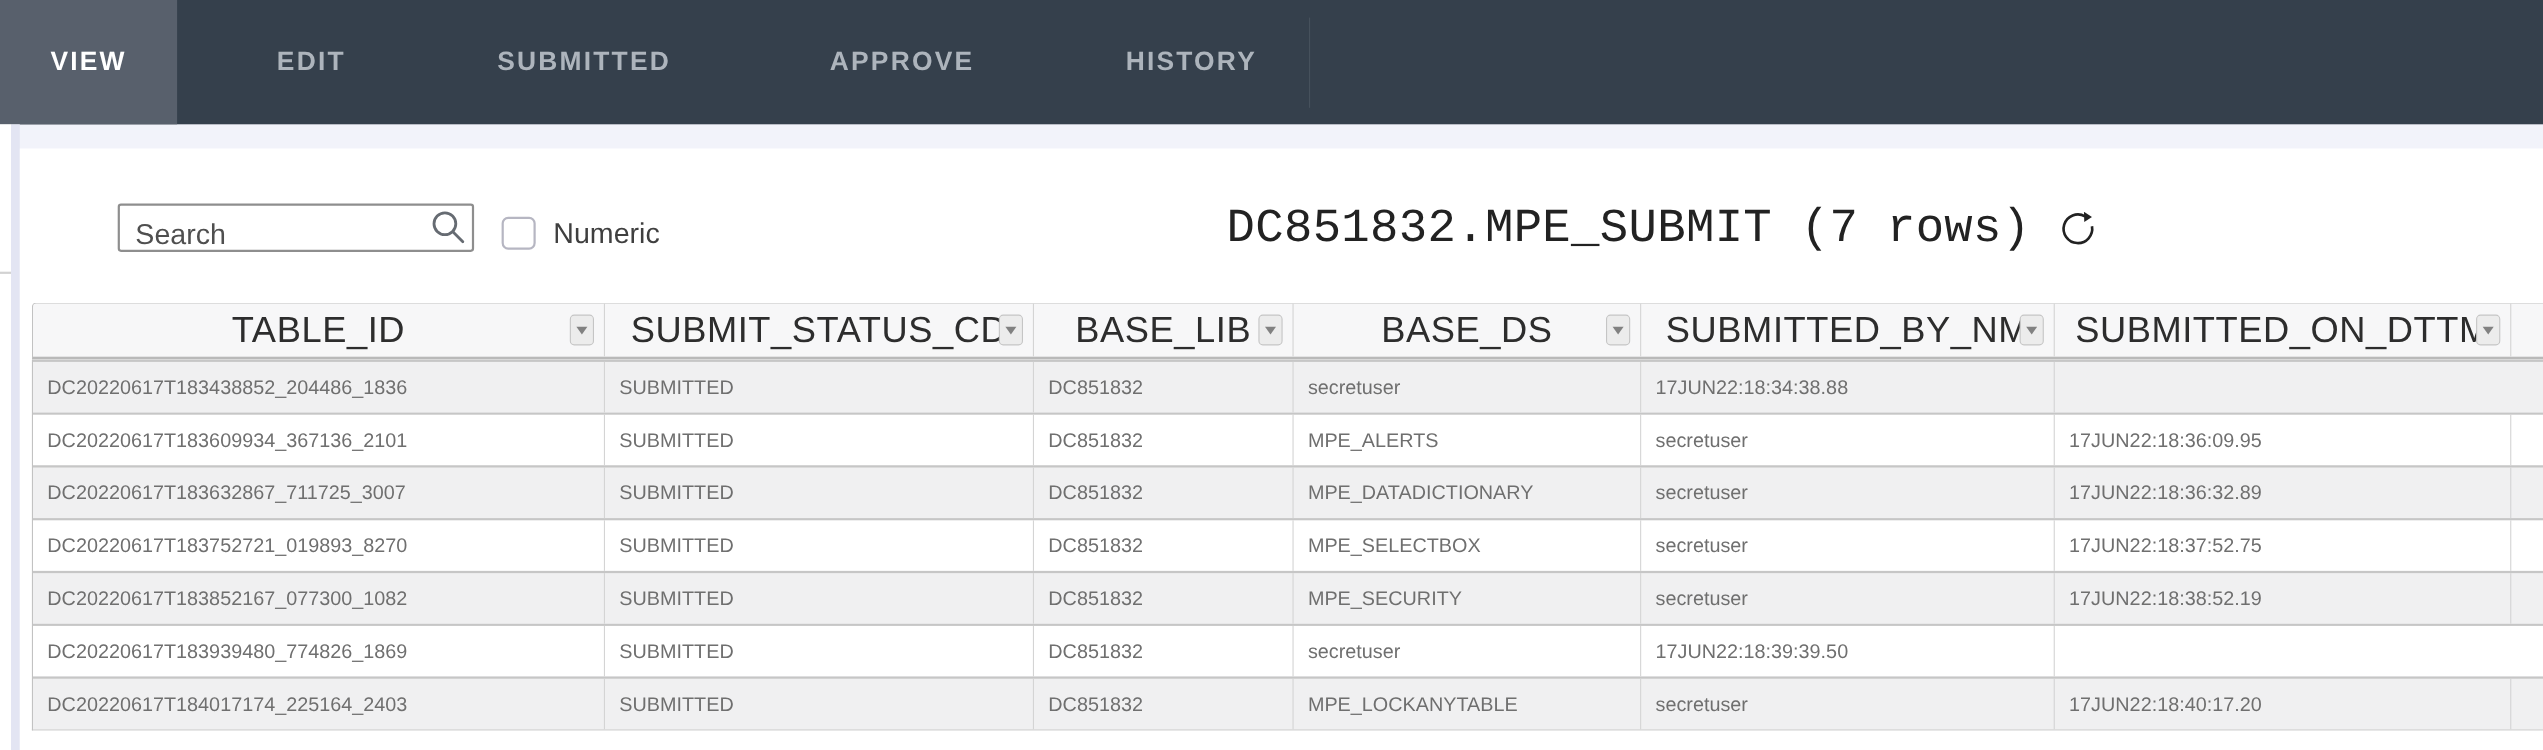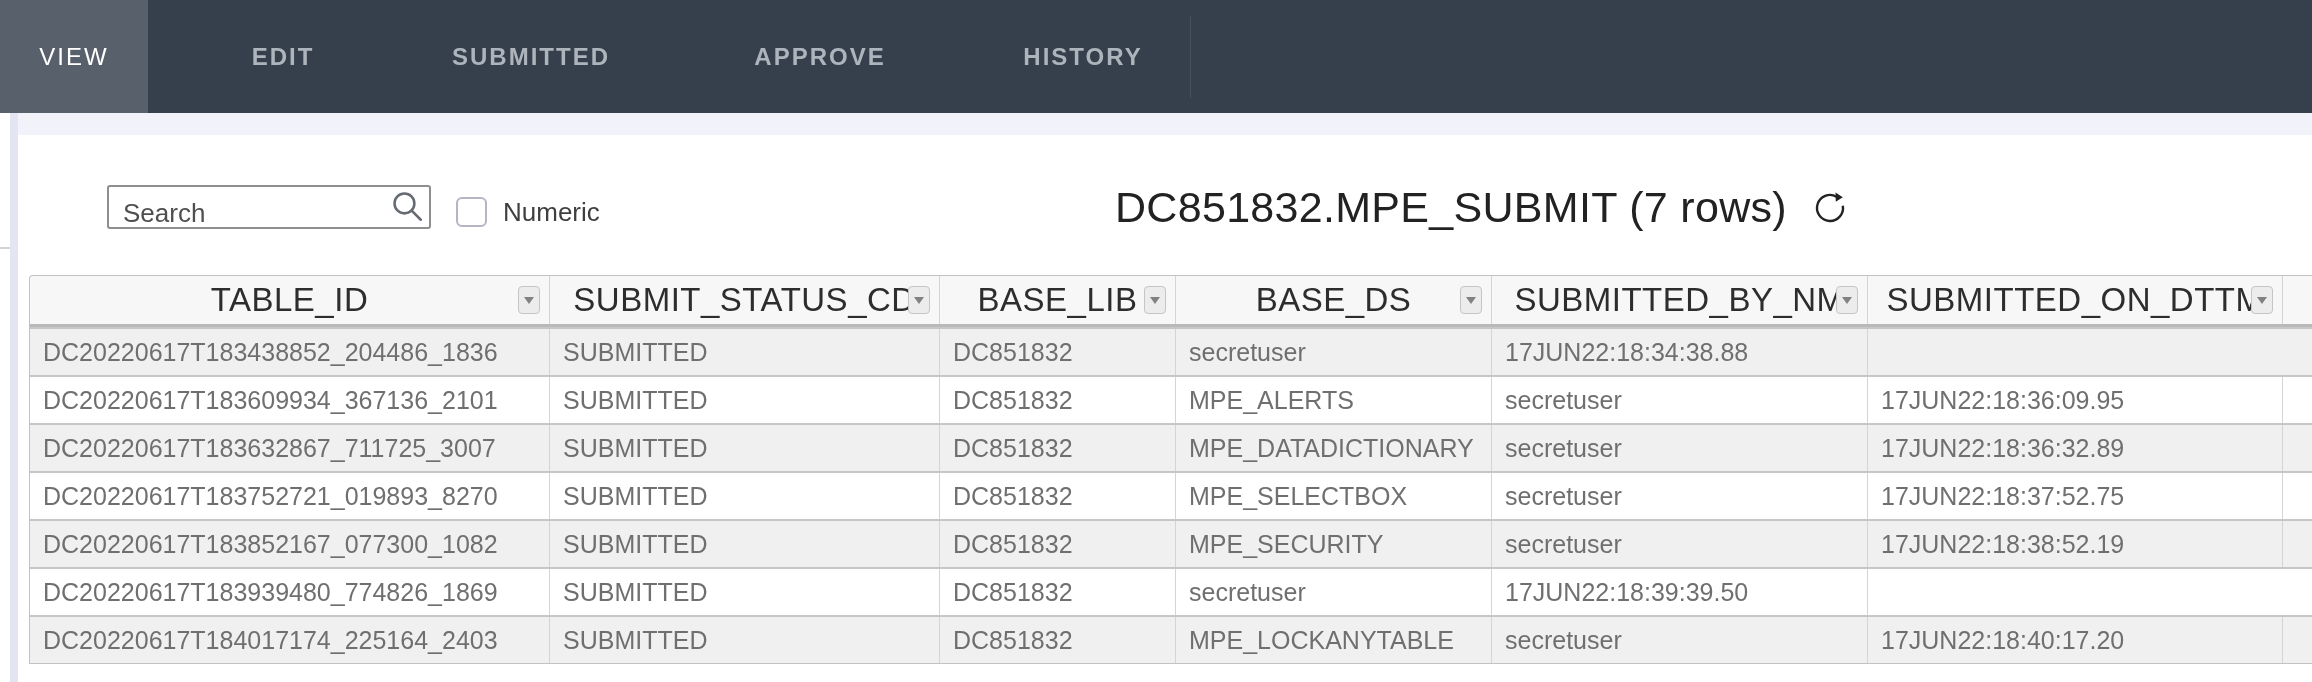--- a/index.html
+++ b/index.html
@@ -3,21 +3,21 @@
 <meta charset="utf-8">
 <style>
   html,body{margin:0;padding:0;}
   body{font-family:"Liberation Sans","DejaVu Sans",sans-serif;}
   .screen{position:relative;width:2312px;height:682px;background:#f2f3fa;overflow:hidden;}
 
   
   .topbar{position:absolute;left:0;top:0;width:2312px;height:113px;background:#35404c;}
   .tab{position:absolute;top:0;height:113px;display:flex;align-items:center;justify-content:center;
        color:#adb4bc;font-size:24px;font-weight:600;letter-spacing:2px;cursor:pointer;}
-  .tab.active{left:0;width:148px;background:#58606c;color:#ffffff;font-weight:400;}
+  .tab.active{left:0;width:161px;background:#58606c;color:#ffffff;font-weight:700;}
   .tab.ghost{transform:translateX(-50%);}
   .tab-edit{left:283px;}
   .tab-submitted{left:531px;}
   .tab-approve{left:820px;}
   .tab-history{left:1083px;}
   .topbar-divider{position:absolute;left:1190px;top:16px;width:1px;height:82px;background:#46515c;}
 
   
   .left-rail{position:absolute;left:0;top:113px;width:10px;height:569px;background:#ffffff;}
   .rail-divider{position:absolute;left:0;top:134px;width:10px;height:2px;background:#d2d2d2;}
@@ -32,21 +32,21 @@
       padding:12px 44px 0 14px;font-family:inherit;font-size:26px;color:#3f3f3f;background:#fff;outline:none;}
   .search-input::placeholder{color:#4f4f4f;opacity:1;}
   .search-icon{position:absolute;right:6px;top:5px;width:34px;height:34px;pointer-events:none;}
 
   .checkbox{position:absolute;left:438px;top:62px;width:31px;height:30px;box-sizing:border-box;
       border:2px solid #b6b6c2;border-radius:6px;background:#fff;cursor:pointer;}
   .checkbox-label{position:absolute;left:485px;top:58px;height:38px;line-height:38px;
       font-size:26px;color:#3f3f3f;text-align:center;}
 
   .title-row{position:absolute;left:1097px;top:48px;height:48px;display:flex;align-items:center;gap:24px;}
-  .page-title{font-size:43px;font-weight:300;color:#222222;letter-spacing:0.3px;white-space:nowrap;}
+  .page-title{font-size:43px;font-weight:300;color:#222222;letter-spacing:0.3px;white-space:nowrap;font-family:Liberation Mono, monospace;}
   .refresh-btn{width:38px;height:38px;cursor:pointer;display:flex;align-items:center;justify-content:center;}
 
   
   .grid-table{position:absolute;left:11px;top:140px;width:2290px;}
   .thead{display:grid;grid-template-columns:520px 390px 236px 316px 376px 415px 37px;
       height:52px;box-sizing:border-box;background:#f7f7f8;
       border:1px solid #c2c2c2;border-bottom:3px solid #b9b9b9;border-top-left-radius:4px;}
   .th{position:relative;display:flex;align-items:center;justify-content:center;
       font-size:33px;color:#2d2d2d;letter-spacing:0.5px;border-right:1px solid #d4d4d4;
       white-space:nowrap;overflow:hidden;}
@@ -54,21 +54,21 @@
   .filter-btn{position:absolute;right:9px;top:50%;transform:translateY(-50%);
       width:22px;height:28px;box-sizing:border-box;background:#ececec;border:1px solid #c5c5c5;
       border-radius:4px;display:flex;align-items:center;justify-content:center;cursor:pointer;}
   .filter-tri{width:0;height:0;border-left:5px solid transparent;border-right:5px solid transparent;
       border-top:7px solid #818181;}
 
   .tbody{border-left:1px solid #c2c2c2;border-right:1px solid #c2c2c2;border-bottom:1px solid #c2c2c2;}
   .row{display:grid;grid-template-columns:520px 390px 236px 316px 376px 415px 37px;
       height:48px;box-sizing:border-box;border-top:2px solid #c6c6c6;background:#ffffff;}
   .tbody .row:nth-child(odd){background:#f0f0f1;}
-  .td{font-size:25px;color:#6f6f6f;line-height:46px;padding-left:13px;
+  .td{font-size:18px;color:#6f6f6f;line-height:46px;padding-left:13px;
       border-right:1px solid #d4d4d4;white-space:nowrap;overflow:hidden;box-sizing:border-box;}
   .td:last-child{border-right:none;padding-left:0;}
 </style>
 </head>
 <body>
 
 <div class="screen">
 
   <div class="topbar">
     <div class="tab active">VIEW</div>

